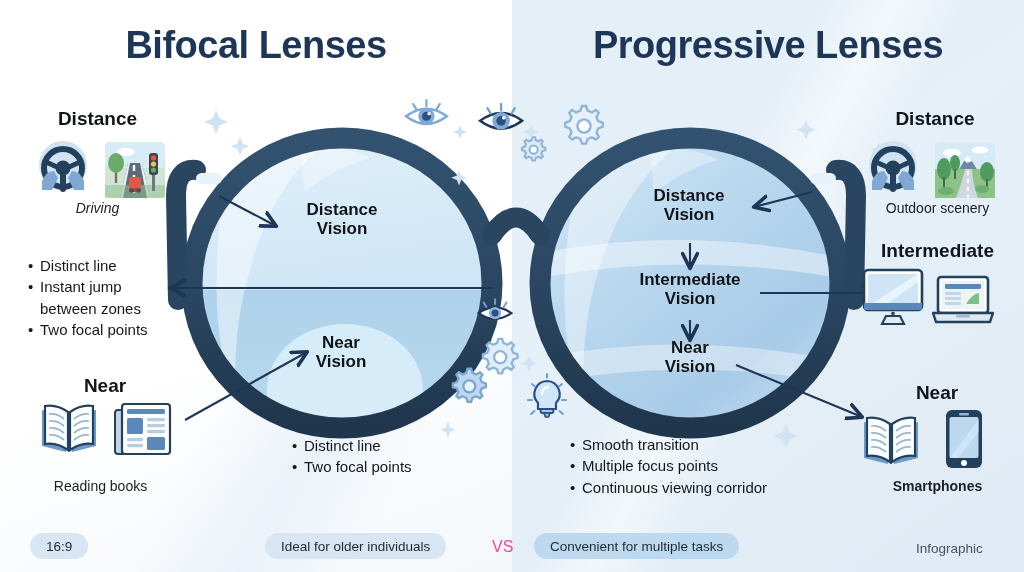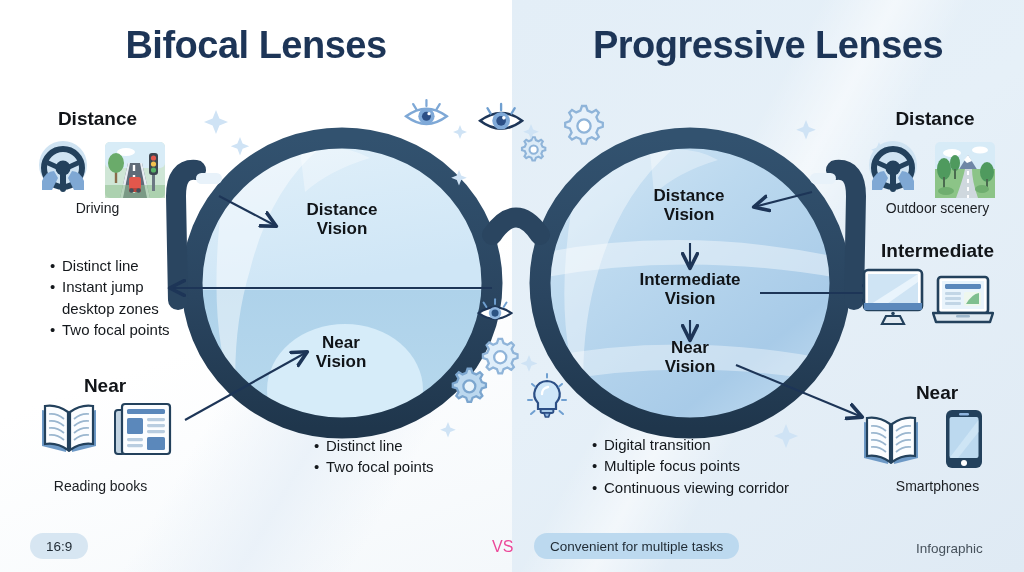--- a/index.html
+++ b/index.html
@@ -26,21 +26,21 @@
   .title.left{left:0;width:512px;}
   .title.right{left:512px;width:512px;}
 
   
   .side-head{position:absolute;font-size:19px;font-weight:bold;color:#111418;text-align:center;white-space:nowrap;}
   .side-cap{position:absolute;font-size:14px;color:#1b1e22;text-align:center;line-height:1.18;}
   .icons-row{position:absolute;display:flex;gap:10px;align-items:flex-end;}
 
   
   .bullets{position:absolute;font-size:15px;color:#14181c;line-height:1.42;}
-  .bullets div{white-space:nowrap;margin-left:22px;}
+  .bullets div{white-space:nowrap;}
   .bullets .b{display:inline-block;width:12px;}
   .bullets .wrapline{padding-left:12px;}
 
   
   .chip{position:absolute;height:26px;border-radius:13px;display:flex;align-items:center;
     justify-content:center;font-size:13.5px;color:#1f2a33;padding:0 16px;white-space:nowrap;}
   .chip.soft{background:#d7e6f2;}
   .chip.mid{background:#bcd9ef;}
   .chip.ghost{background:transparent;color:#47525c;}
   .vs{position:absolute;font-size:16px;font-weight:normal;color:#ec4899;}
@@ -286,26 +286,26 @@
       <circle cx="34.5" cy="49.5" r="2.2" fill="#44505c"></circle>
       <rect x="45" y="12" width="9" height="22" rx="3" fill="#3c4650"></rect>
       <circle cx="49.5" cy="17" r="2.6" fill="#e2574c"></circle>
       <circle cx="49.5" cy="23" r="2.6" fill="#f2c14e"></circle>
       <circle cx="49.5" cy="29" r="2.6" fill="#58b368"></circle>
       <rect x="48" y="34" width="3" height="16" fill="#6b7782"></rect>
       <path d="M12 22 l0 20" stroke="#8a6b4a" stroke-width="2.4"></path>
       <ellipse cx="12" cy="22" rx="8" ry="10" fill="#6aab6a"></ellipse>
     </svg>
   </div>
-  <div class="side-cap" style="left:30px;top:200px;width:135px;">Driving</div>
+  <div class="side-cap" style="left:30px;top:200px;width:135px;font-style:italic;">Driving</div>
 
   <div class="bullets" style="left:28px;top:255px;">
     <div><span class="b">•</span><span>Distinct line</span></div>
     <div><span class="b">•</span><span>Instant jump</span></div>
-    <div class="wrapline"><span>desktop zones</span></div>
+    <div class="wrapline"><span>between zones</span></div>
     <div><span class="b">•</span><span>Two focal points</span></div>
   </div>
 
   <div class="side-head" style="left:40px;top:375px;width:130px;">Near</div>
   <div class="icons-row" style="left:38px;top:400px;gap:14px;">
     <svg width="62" height="58" viewBox="0 0 62 58">
       <path d="M4 10 L28 15 L28 52 L4 46Z" fill="#6d99c6"></path>
       <path d="M58 10 L34 15 L34 52 L58 46Z" fill="#6d99c6"></path>
       <path d="M7 6 Q19 4 30 12 L30 50 Q19 42 7 44Z" fill="#fbfdff" stroke="#23415c" stroke-width="2.2"></path>
       <path d="M55 6 Q43 4 32 12 L32 50 Q43 42 55 44Z" fill="#fbfdff" stroke="#23415c" stroke-width="2.2"></path>
@@ -336,21 +336,21 @@
     </svg>
   </div>
   <div class="side-cap" style="left:18px;top:478px;width:165px;">Reading books</div>
 
   <div class="bullets" style="left:292px;top:435px;">
     <div><span class="b">•</span><span>Distinct line</span></div>
     <div><span class="b">•</span><span>Two focal points</span></div>
   </div>
 
   <div class="bullets" style="left:570px;top:434px;">
-    <div><span class="b">•</span><span>Digital transition</span></div>
+    <div><span class="b">•</span><span>Smooth transition</span></div>
     <div><span class="b">•</span><span>Multiple focus points</span></div>
     <div><span class="b">•</span><span>Continuous viewing corridor</span></div>
   </div>
 
   <div class="side-head" style="left:855px;top:108px;width:160px;">Distance</div>
   <div class="icons-row" style="left:862px;top:137px;">
     <svg width="62" height="62" viewBox="0 0 62 62">
       <circle cx="31" cy="28" r="24" fill="#cfe3f2"></circle>
       <circle cx="31" cy="31" r="19" fill="none" stroke="#23415c" stroke-width="6"></circle>
       <circle cx="31" cy="31" r="7.5" fill="#23415c"></circle>
@@ -432,20 +432,21 @@
       </g>
     </svg>
     <svg width="40" height="62" viewBox="0 0 40 62">
       <rect x="2" y="2" width="36" height="58" rx="6" fill="#23415c"></rect>
       <rect x="5.5" y="9" width="29" height="41" rx="2" fill="#bcd9ef"></rect>
       <path d="M5.5 50 L34.5 12 L34.5 24 L14 50Z" fill="#d6eaf8" opacity="0.7"></path>
       <rect x="15" y="5" width="10" height="2.4" rx="1.2" fill="#8fb5de"></rect>
       <circle cx="20" cy="55" r="3" fill="#ffffff"></circle>
     </svg>
   </div>
-  <div class="side-cap" style="left:855px;top:478px;width:165px;">Smartphones</div>
+  <div class="side-cap" style="left:855px;top:478px;width:165px;font-weight:bold;">Smartphones</div>
 
   <div class="chip soft" style="left:30px;top:533px;">16:9</div>
+  <div class="chip soft" style="left:265px;top:533px;">Ideal for older individuals</div>
   <div class="vs" style="left:492px;top:538px;">VS</div>
   <div class="chip mid" style="left:534px;top:533px;">Convenient for multiple tasks</div>
   <div class="chip ghost" style="left:900px;top:535px;">Infographic</div>
 
 </div>
 
 </body></html>

